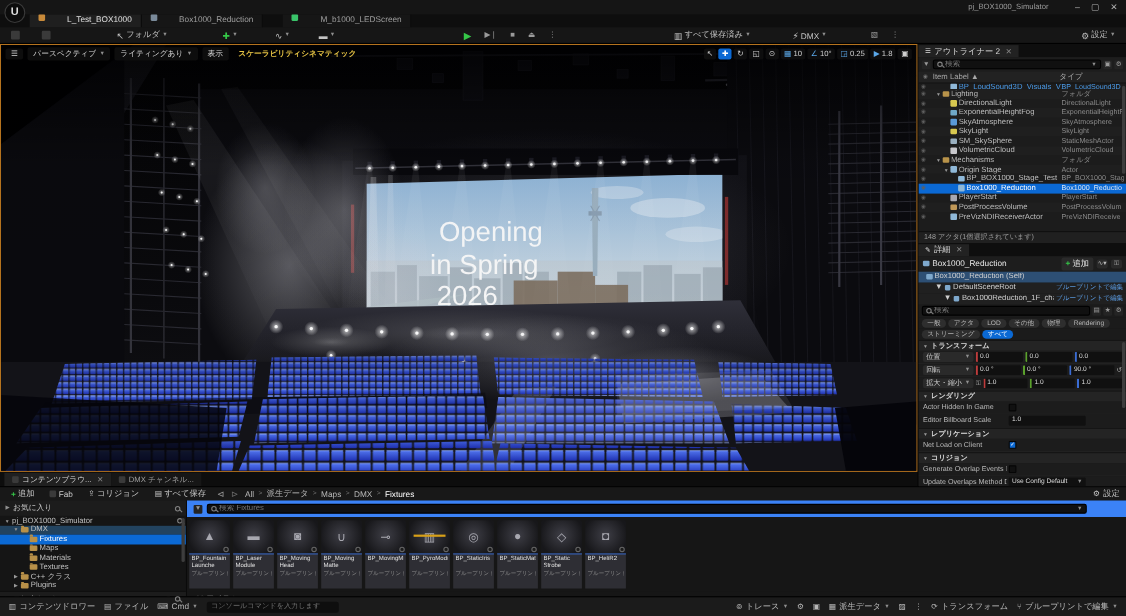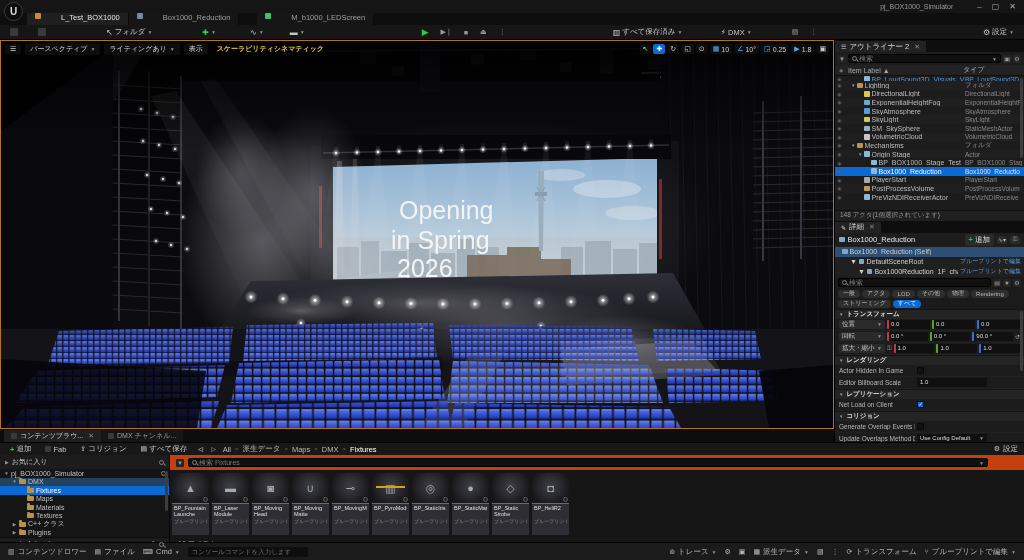--- a/index.html
+++ b/index.html
@@ -97,21 +97,21 @@
 #favrow{height:14px;display:flex;align-items:center;padding:0 5px;gap:3px;color:#c8c8c8;background:#1c1c1c;font-size:7px}
 #tree{flex:1;position:relative;font-size:7px;background:#151515;overflow:hidden}
 .trow{height:8.5px;display:flex;align-items:center;gap:2px;padding-right:3px;color:#c0c0c0;white-space:nowrap}
 .trow .car{width:5px;font-size:4.5px;color:#999;text-align:center;flex:none}
 .folder{width:7px;height:5px;background:#b89048;border-radius:1px;position:relative;flex:none}
 .folder::before{content:'';position:absolute;top:-1.5px;left:0;width:3px;height:1.5px;background:#b89048;border-radius:1px 1px 0 0}
 .trow.hl{background:#22435f}
 .trow.sel{background:#0b69d4;color:#fff}
 #collrow{height:13px;display:flex;align-items:center;gap:3px;padding:0 5px;background:#1c1c1c;color:#c8c8c8;font-size:7px;border-top:1px solid #0d0d0d}
 #cbright{flex:1;display:flex;flex-direction:column;background:#161616}
-#cbsearchrow{height:15px;display:flex;align-items:center;gap:4px;padding:0 6px;background:#c2410c}
+#cbsearchrow{height:15px;display:flex;align-items:center;gap:4px;padding:0 6px;background:#3b82f6}
 #assets{flex:1;display:flex;gap:3px;padding:3px 2px;overflow:hidden}
 .tile{width:37px;flex:none;display:flex;flex-direction:column}
 .thumb{height:30px;background:radial-gradient(circle at 50% 45%,#3e3e46,#17171a 80%);border-radius:2px 2px 0 0;display:flex;align-items:center;justify-content:center;color:#a8a8b0;font-size:11px;position:relative}
 .thumb .badge{position:absolute;right:1px;bottom:1px;width:5px;height:5px;border-radius:50%;background:#1c1c1c;border:1px solid #666}
 .tlabel{border-top:1.5px solid #3a6fd8;background:#2e2e34;flex:1;padding:1px 2px;display:flex;flex-direction:column;gap:1px}
 .tname{font-size:5.5px;color:#e0e0e0;line-height:6px;height:12px;overflow:hidden}
 .tsub{font-size:5px;color:#8a8a8a;white-space:nowrap;overflow:hidden}
 #cbfoot{height:12px;display:flex;align-items:center;padding:0 8px;color:#a0a0a0;font-size:7px;background:#161616}
 #statusbar{height:18px;background:#1b1b1b;border-top:1px solid #000;display:flex;align-items:center;gap:8px;padding:0 8px;font-size:7.5px;color:#b8b8b8}
 #console{width:120px;height:10px;background:#0e0e0e;border-radius:2px;display:flex;align-items:center;padding:0 4px}

